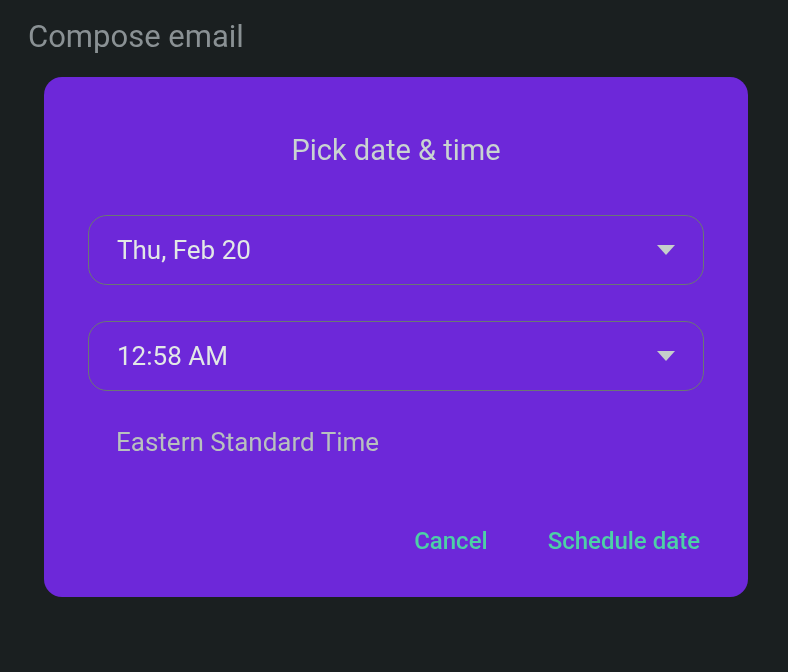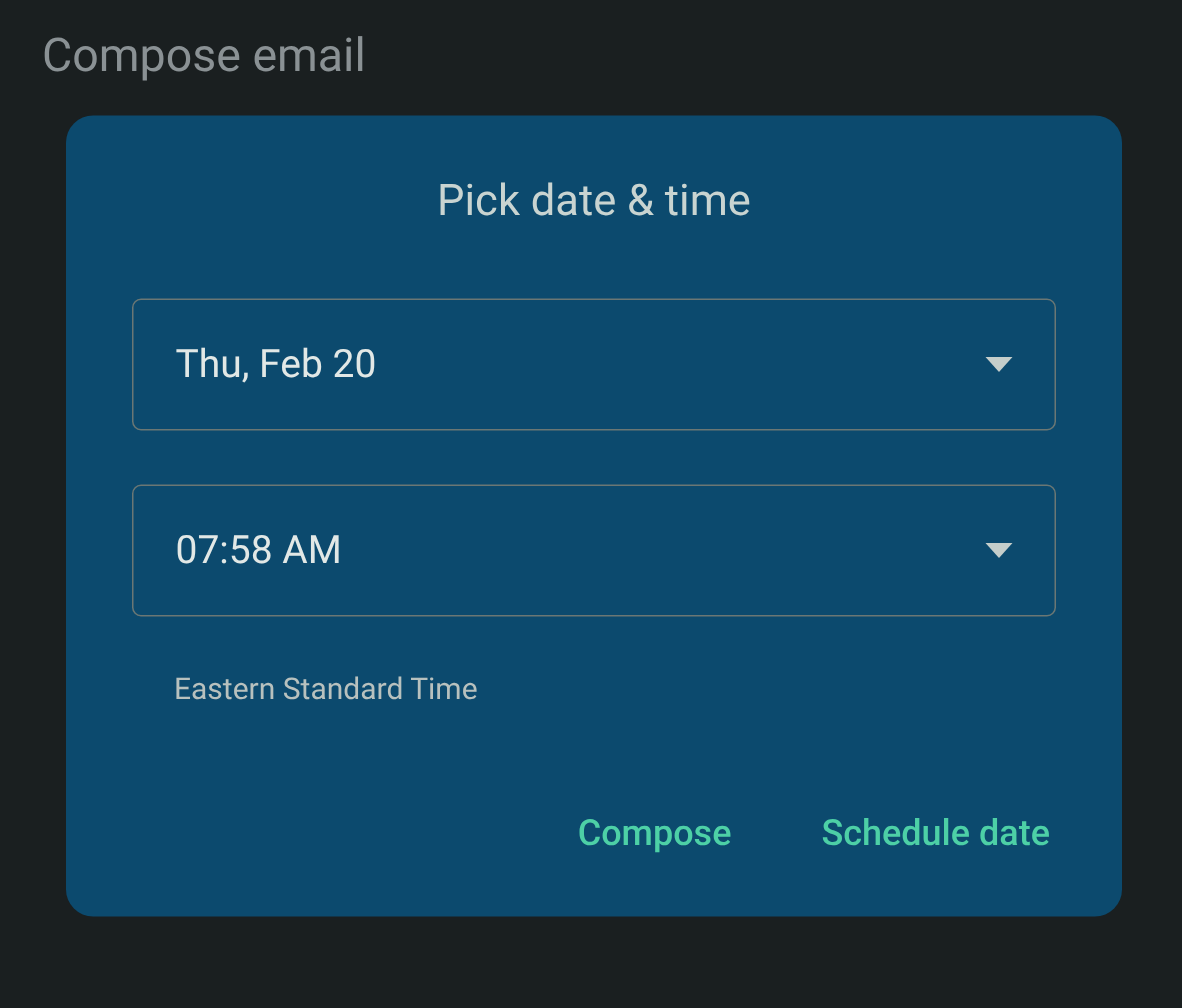--- a/index.html
+++ b/index.html
@@ -16,36 +16,36 @@
     }
     .page-header {
       padding: 18px 28px 0 28px;
     }
     .page-title {
       color: #8a9194;
       font-size: 31px;
       font-weight: 400;
     }
     .dialog {
-      background-color: #0c4a6e;
+      background-color: #6d28d9;
       border-radius: 18px;
       margin: 22px 40px 0 44px;
-      padding: 40px 44px 42px 44px;
+      padding: 56px 44px 42px 44px;
     }
     .dialog-title {
       color: #c9d4d1;
       font-size: 29px;
       font-weight: 400;
       text-align: center;
       margin-bottom: 48px;
     }
     .field {
       border: 1.5px solid #6b7774;
-      border-radius: 6px;
-      height: 88px;
+      border-radius: 19px;
+      height: 70px;
       display: flex;
       align-items: center;
       justify-content: space-between;
       padding: 0 28px;
       margin-bottom: 36px;
       cursor: pointer;
     }
     .field:last-of-type {
       margin-bottom: 18px;
     }
@@ -56,21 +56,21 @@
     }
     .dropdown-icon {
       width: 0;
       height: 0;
       border-left: 9px solid transparent;
       border-right: 9px solid transparent;
       border-top: 10px solid #c5cecb;
     }
     .timezone-label {
       color: #b8c1be;
-      font-size: 20px;
+      font-size: 26px;
       padding-left: 28px;
       margin-bottom: 70px;
     }
     .button-row {
       display: flex;
       justify-content: flex-end;
       gap: 60px;
       padding-right: 4px;
     }
     .text-button {
@@ -92,23 +92,23 @@
 
 <div class="dialog">
   <div class="dialog-title">Pick date &amp; time</div>
 
   <div class="field">
     <span class="field-value">Thu, Feb 20</span>
     <span class="dropdown-icon"></span>
   </div>
 
   <div class="field">
-    <span class="field-value">07:58 AM</span>
+    <span class="field-value">12:58 AM</span>
     <span class="dropdown-icon"></span>
   </div>
 
   <div class="timezone-label">Eastern Standard Time</div>
 
   <div class="button-row">
-    <button class="text-button">Compose</button>
+    <button class="text-button">Cancel</button>
     <button class="text-button">Schedule date</button>
   </div>
 </div>
 
 </body></html>

